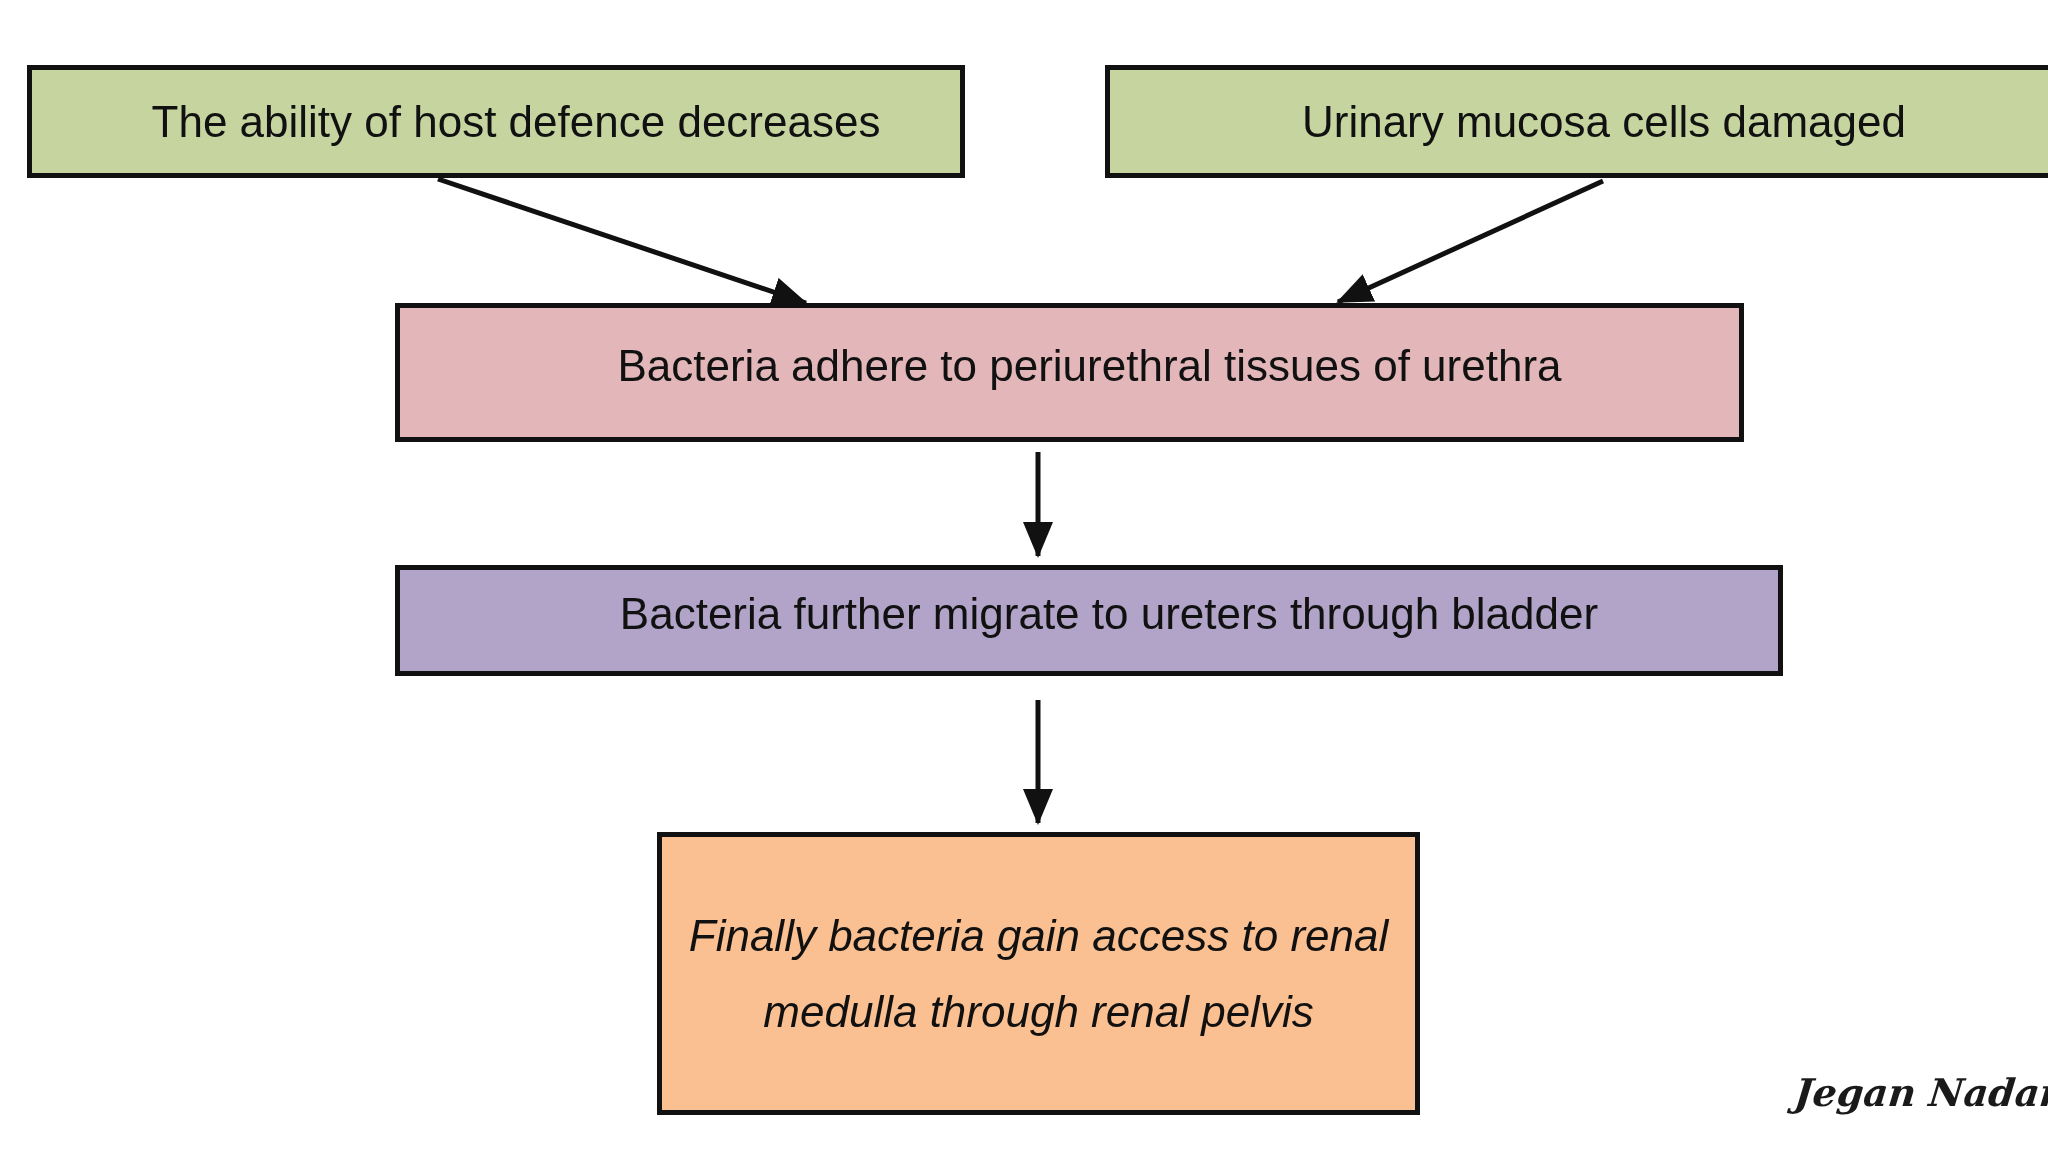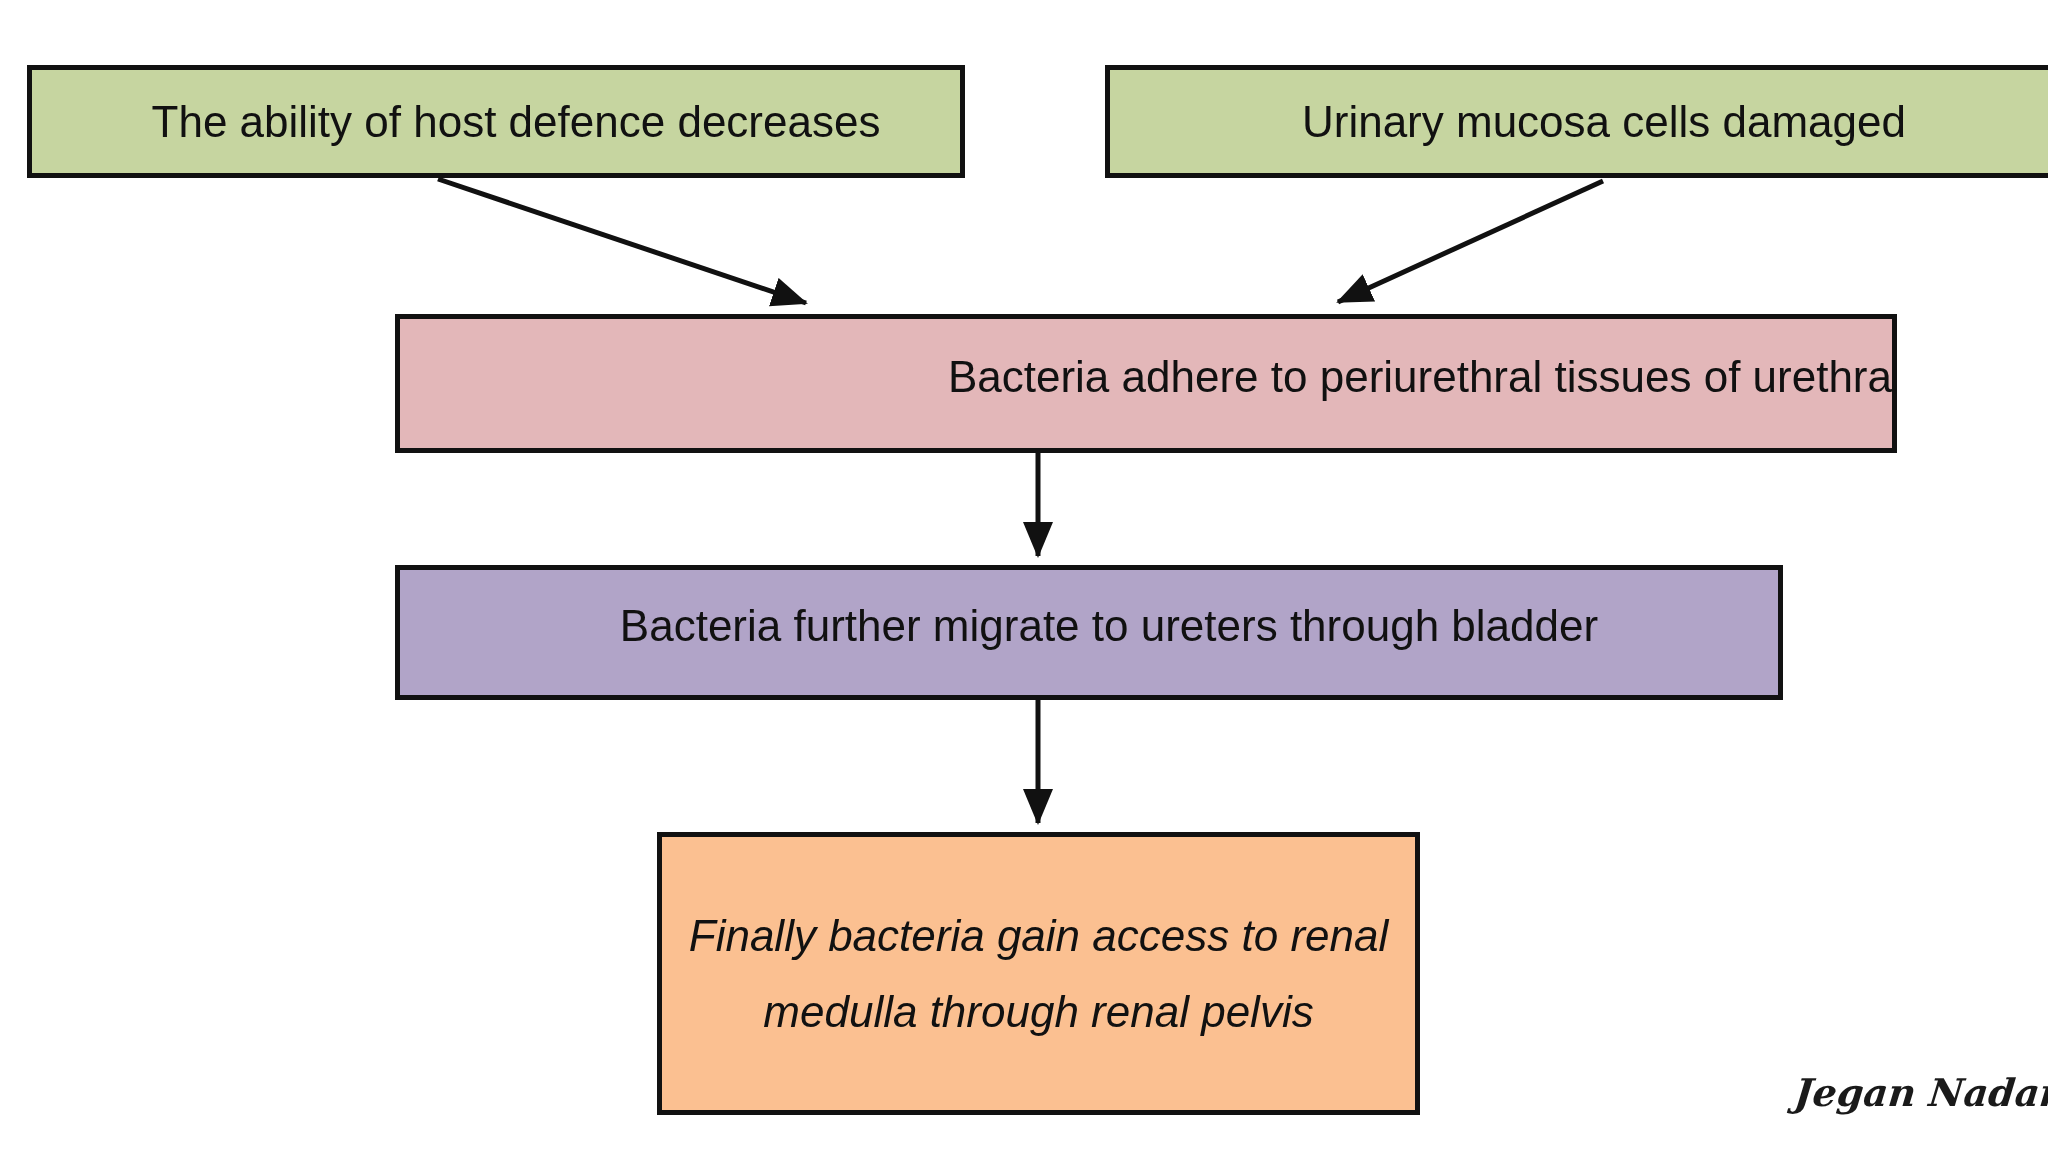--- a/index.html
+++ b/index.html
@@ -23,22 +23,22 @@
     justify-content: center;
     text-align: center;
     color: #111111;
     font-size: 44px;
     box-sizing: border-box;
     line-height: 1.25;
     padding-left: 40px;
   }
   #box-host-defence   { left: 27px;   top: 65px;  width: 938px;  height: 113px; }
   #box-mucosa-damaged { left: 1105px; top: 65px;  width: 958px;  height: 113px; }
-  #box-adhere         { left: 395px;  top: 314px; width: 1502px; height: 139px; padding-bottom: 14px; justify-content: flex-end; }
-  #box-migrate        { left: 395px;  top: 565px; width: 1388px; height: 135px; padding-bottom: 14px; }
+  #box-adhere         { left: 395px;  top: 303px; width: 1349px; height: 139px; padding-bottom: 14px; }
+  #box-migrate        { left: 395px;  top: 565px; width: 1388px; height: 111px; padding-bottom: 14px; }
   #box-renal         { left: 657px;  top: 832px; width: 763px;  height: 283px; padding: 0 18px; line-height: 1.72; font-style: italic; }
   #arrow-layer {
     position: absolute;
     left: 0; top: 0;
     width: 2048px;
     height: 1173px;
     pointer-events: none;
   }
   #signature {
     position: absolute;

